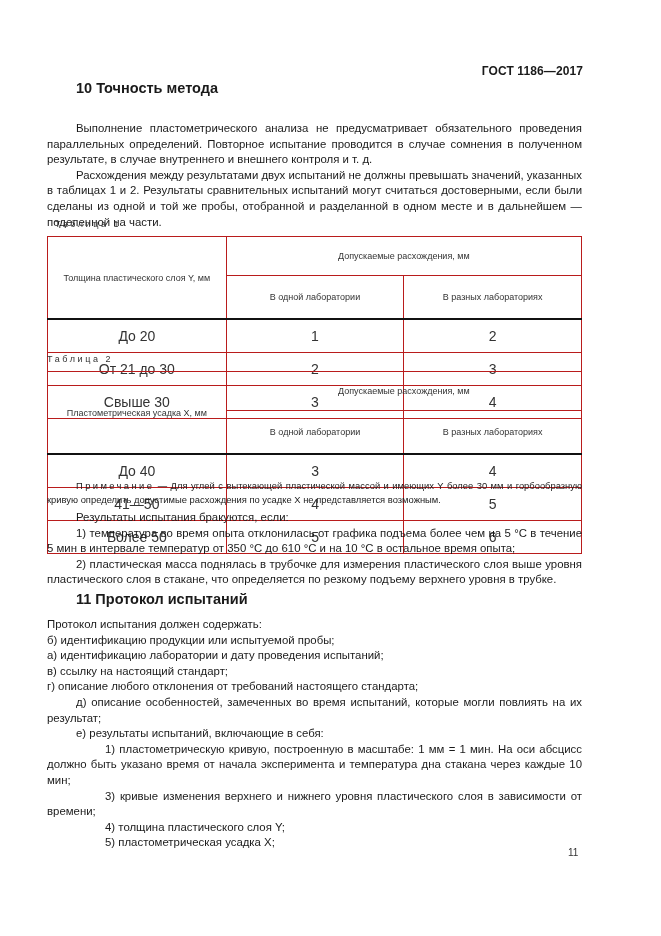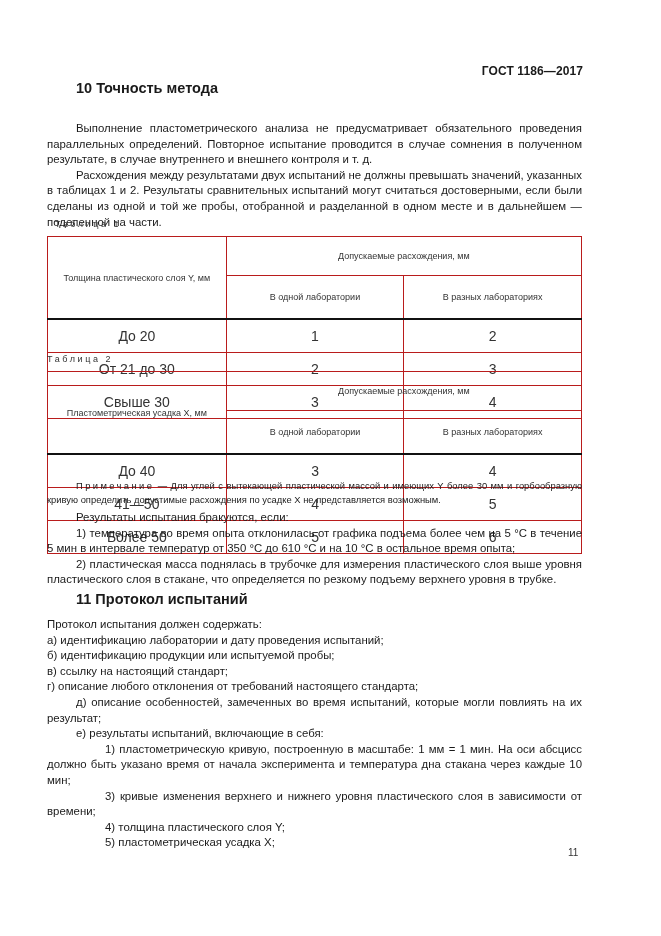--- a/index.html
+++ b/index.html
@@ -120,22 +120,22 @@
   <div class="block" style="top:510px;">
     <p>Результаты испытания бракуются, если:</p>
     <p>1)  температура во время опыта отклонилась от графика подъема более чем на 5 °C в течение 5 мин в интервале температур от 350 °C до 610 °C и на 10 °C в остальное время опыта;</p>
     <p>2)  пластическая масса поднялась в трубочке для измерения пластического слоя выше уровня пластического слоя в стакане, что определяется по резкому подъему верхнего уровня в трубке.</p>
   </div>
 
   <div class="h" style="top:591px;">11  Протокол испытаний</div>
 
   <div class="block" style="top:617px;">
     <p class="noind">Протокол испытания должен содержать:</p>
+    <p class="noind">б)  идентификацию продукции или испытуемой пробы;</p>
     <p class="noind">а)  идентификацию лаборатории и дату проведения испытаний;</p>
-    <p class="noind">б)  идентификацию продукции или испытуемой пробы;</p>
     <p class="noind">в)  ссылку на настоящий стандарт;</p>
     <p class="noind">г)  описание любого отклонения от требований настоящего стандарта;</p>
     <p>д)  описание особенностей, замеченных во время испытаний, которые могли повлиять на их результат;</p>
     <p>е)  результаты испытаний, включающие в себя:</p>
     <p class="ind2">1)  пластометрическую кривую, построенную в масштабе: 1 мм = 1 мин. На оси абсцисс должно быть указано время от начала эксперимента и температура дна стакана через каждые 10 мин;</p>
     <p class="ind2">3)  кривые изменения верхнего и нижнего уровня пластического слоя в зависимости от времени;</p>
     <p class="ind2">4)  толщина пластического слоя Y;</p>
     <p class="ind2">5)  пластометрическая усадка X;</p>
   </div>
 

